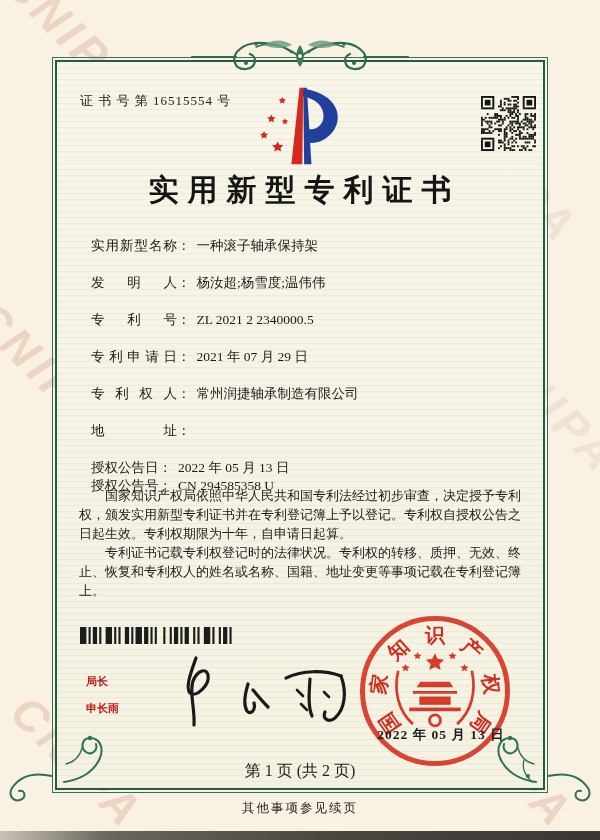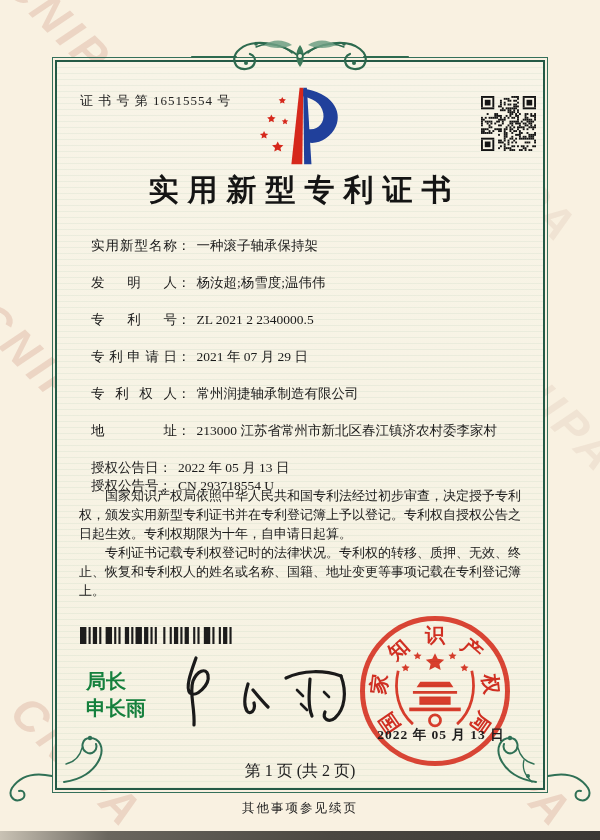--- a/index.html
+++ b/index.html
@@ -52,21 +52,21 @@
   .f-label-plain{flex:0 0 auto;}
   .paras{
     position:absolute;left:79px;top:486px;width:442px;z-index:5;
     font-size:13px;line-height:19px;text-align:justify;color:#1b1b1b;
   }
   .paras p{margin:0;text-indent:2em;}
   .barcode{position:absolute;left:80px;top:627px;width:158px;height:17px;z-index:5;}
   .director{
     position:absolute;left:86px;top:668px;z-index:6;
     font-family:"Liberation Sans","DejaVu Sans",sans-serif;
-    font-size:20px;font-weight:600;color:#15803d;line-height:27px;
+    font-size:11px;font-weight:600;color:#b91c1c;line-height:27px;
   }
   .signature{position:absolute;left:158px;top:650px;width:195px;height:80px;z-index:6;}
   
   .seal{
     position:absolute;left:360px;top:616px;width:150px;height:150px;z-index:5;
     border-radius:50%;
     border:5px solid rgba(221,40,25,0.85);
     box-sizing:border-box;
     mix-blend-mode:multiply;
   }
@@ -476,32 +476,31 @@
       <span class="f-value">2021 年 07 月 29 日</span>
   </div>
   <div class="f-row">
     <span class="f-label">专利权人</span>
       <span class="f-colon">：</span>
       <span class="f-value">常州润捷轴承制造有限公司</span>
   </div>
   <div class="f-row">
     <span class="f-label">地址</span>
       <span class="f-colon">：</span>
-      <span class="f-value">213000 江苏省常州市新北区春江镇济农村委李家村</span>
   </div>
   <div class="f-row f-pair">
     <span class="grp1">
       <span class="f-label-plain">授权公告日</span>
         <span class="f-colon">：</span>
         <span>2022 年 05 月 13 日</span>
     </span>
     <span class="grp2">
       <span class="f-label-plain">授权公告号</span>
         <span class="f-colon">：</span>
-        <span>CN 293718554 U</span>
+        <span>CN 294585358 U</span>
     </span>
   </div>
 </div>
 
 <div class="paras">
   <p>国家知识产权局依照中华人民共和国专利法经过初步审查，决定授予专利权，颁发实用新型专利证书并在专利登记簿上予以登记。专利权自授权公告之日起生效。专利权期限为十年，自申请日起算。</p>
   <p>专利证书记载专利权登记时的法律状况。专利权的转移、质押、无效、终止、恢复和专利权人的姓名或名称、国籍、地址变更等事项记载在专利登记簿上。</p>
 </div>
 
 <svg class="barcode" id="barcodesvg" preserveAspectRatio="none" fill="#1c1c1c" viewBox="0 0 74 16">

